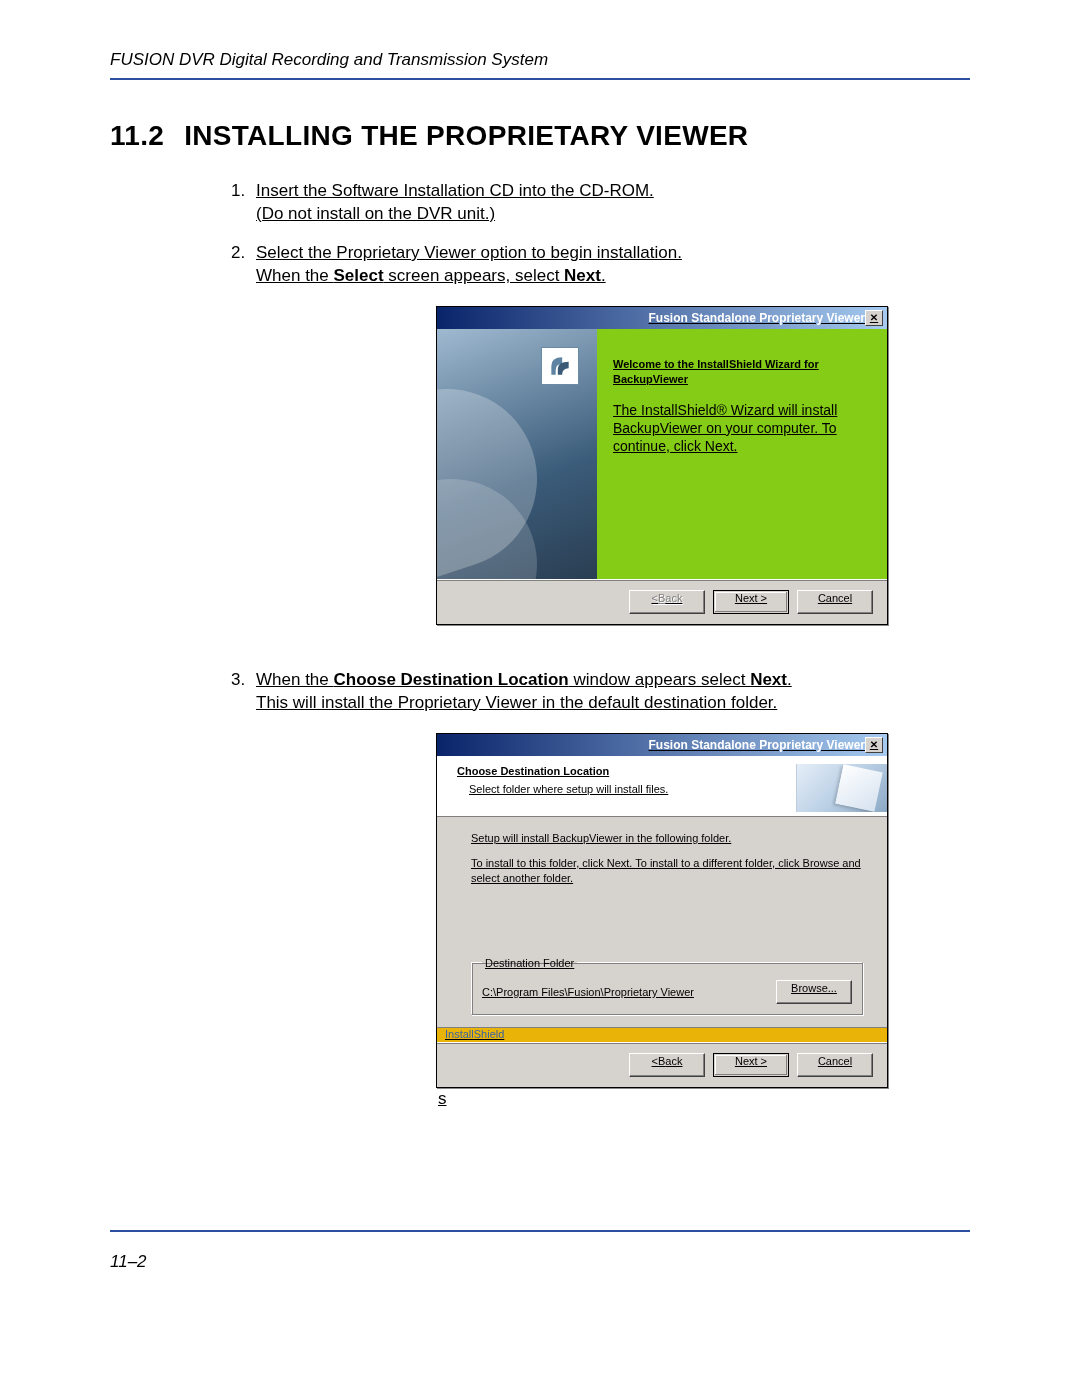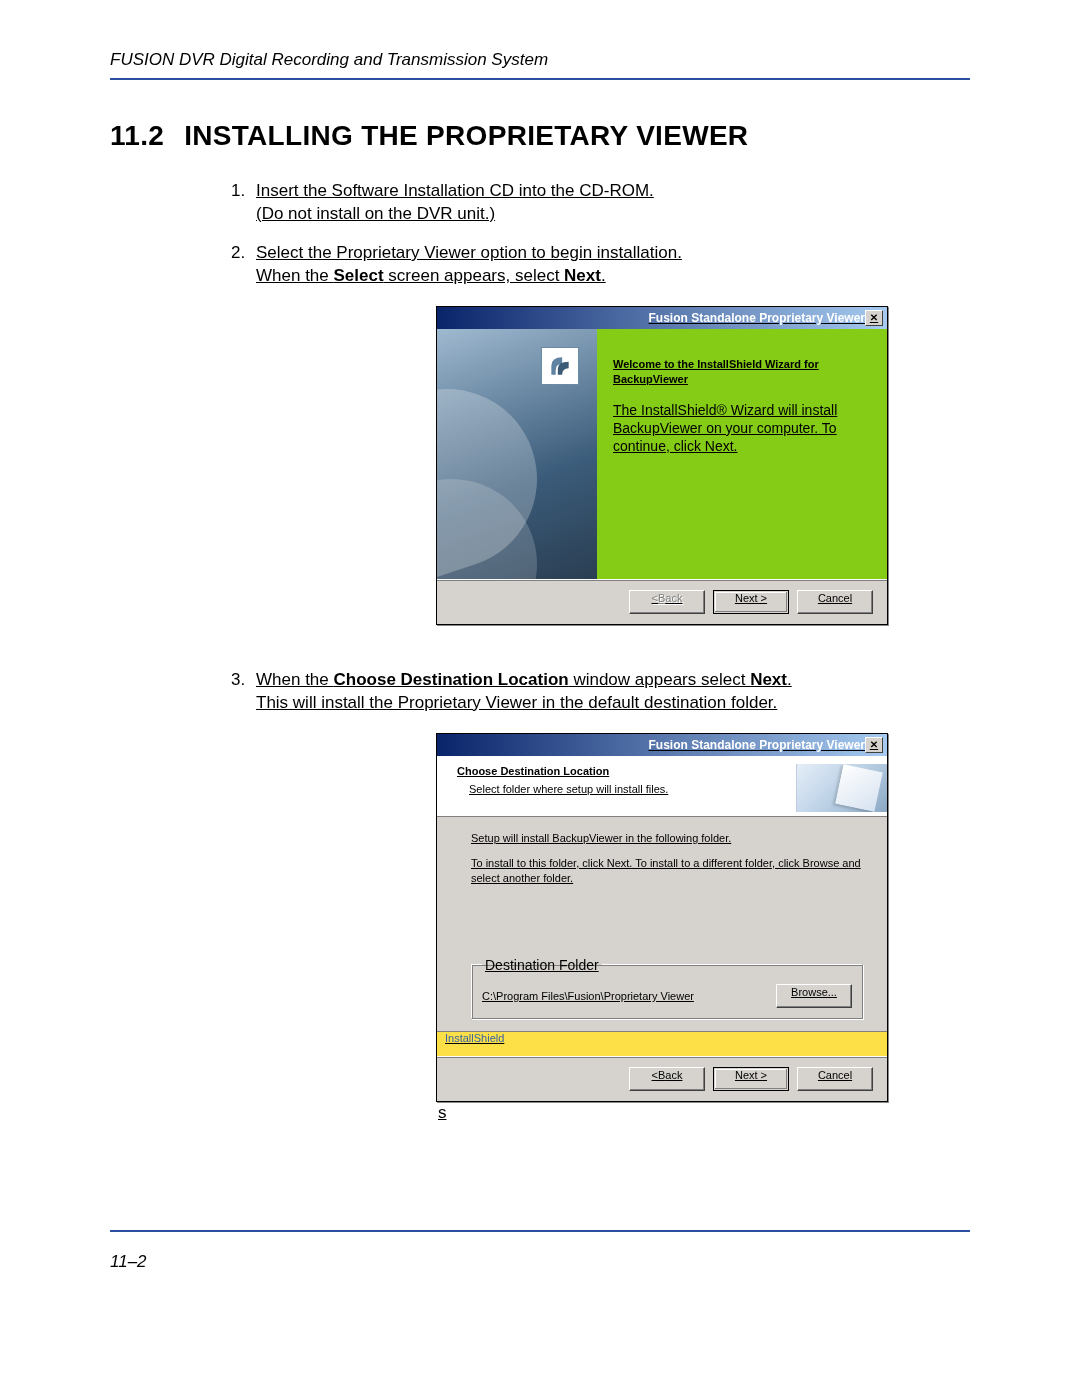--- a/index.html
+++ b/index.html
@@ -141,26 +141,26 @@
   .d2-body { background:#d6d3ce; padding: 14px 24px 6px 34px; min-height:178px; font-size:11px; color:#000; }
   .d2-line1 { margin-bottom:10px; }
   .d2-line2 { line-height:1.35; margin-bottom: 70px; }
   fieldset.dest {
     border:1px solid #808080;
     border-top-color:#fff; border-left-color:#fff;
     box-shadow: inset 1px 1px 0 #808080, 1px 1px 0 #fff;
     padding: 10px 10px 10px 10px;
     margin: 0 0 6px 0;
   }
-  fieldset.dest legend { font-size:14px; padding: 0 3px; color:#000; }
+  fieldset.dest legend { font-size:11px; padding: 0 3px; color:#000; }
   .dest-row { display:flex; align-items:center; justify-content:space-between; }
   .installshield-label {
-    font-size:11px; color:#3864a4; padding: 0 0 10px 8px;
+    font-size:11px; color:#3864a4; padding: 0 0 0 8px;
     border-bottom: 1px solid #fff; box-shadow: 0 1px 0 #808080 inset;
-    background:#fde047;
+    background:#eab308;
   }
   .d2 .button-row { border-top: none; }
   .trail-s { font-size:17px; margin-left:2px; }
 
   .footer-rule {
     border:none; border-top: 2.5px solid #2c4fa0;
     position:absolute; bottom:60px; left:110px; right:110px;
   }
   .page-number {
     position:absolute; bottom:28px; left:110px;

